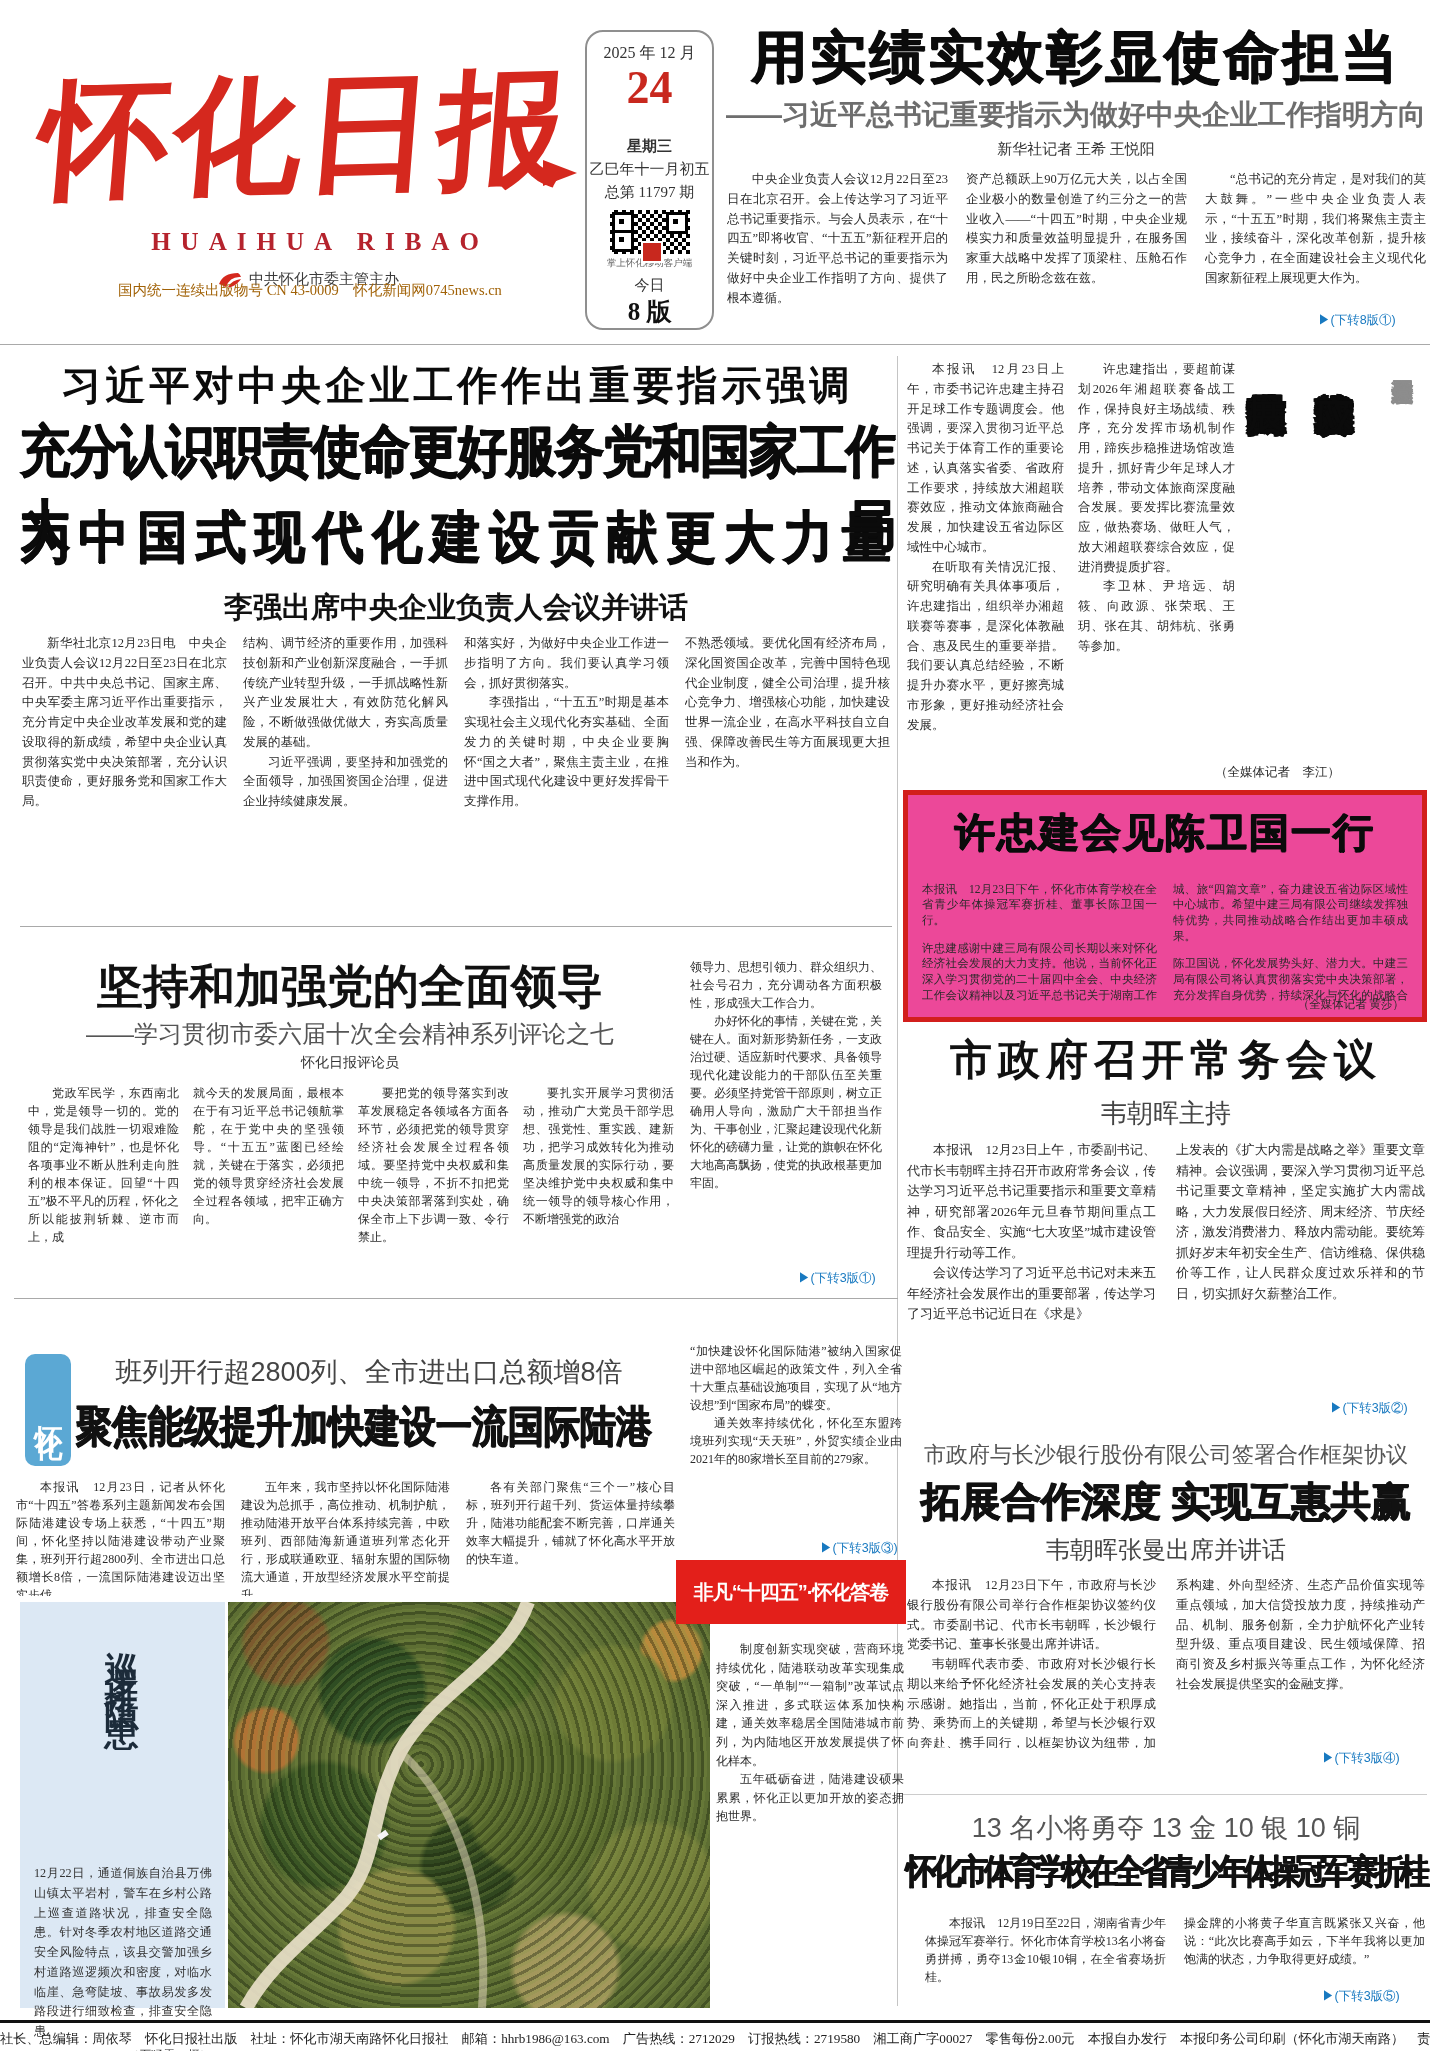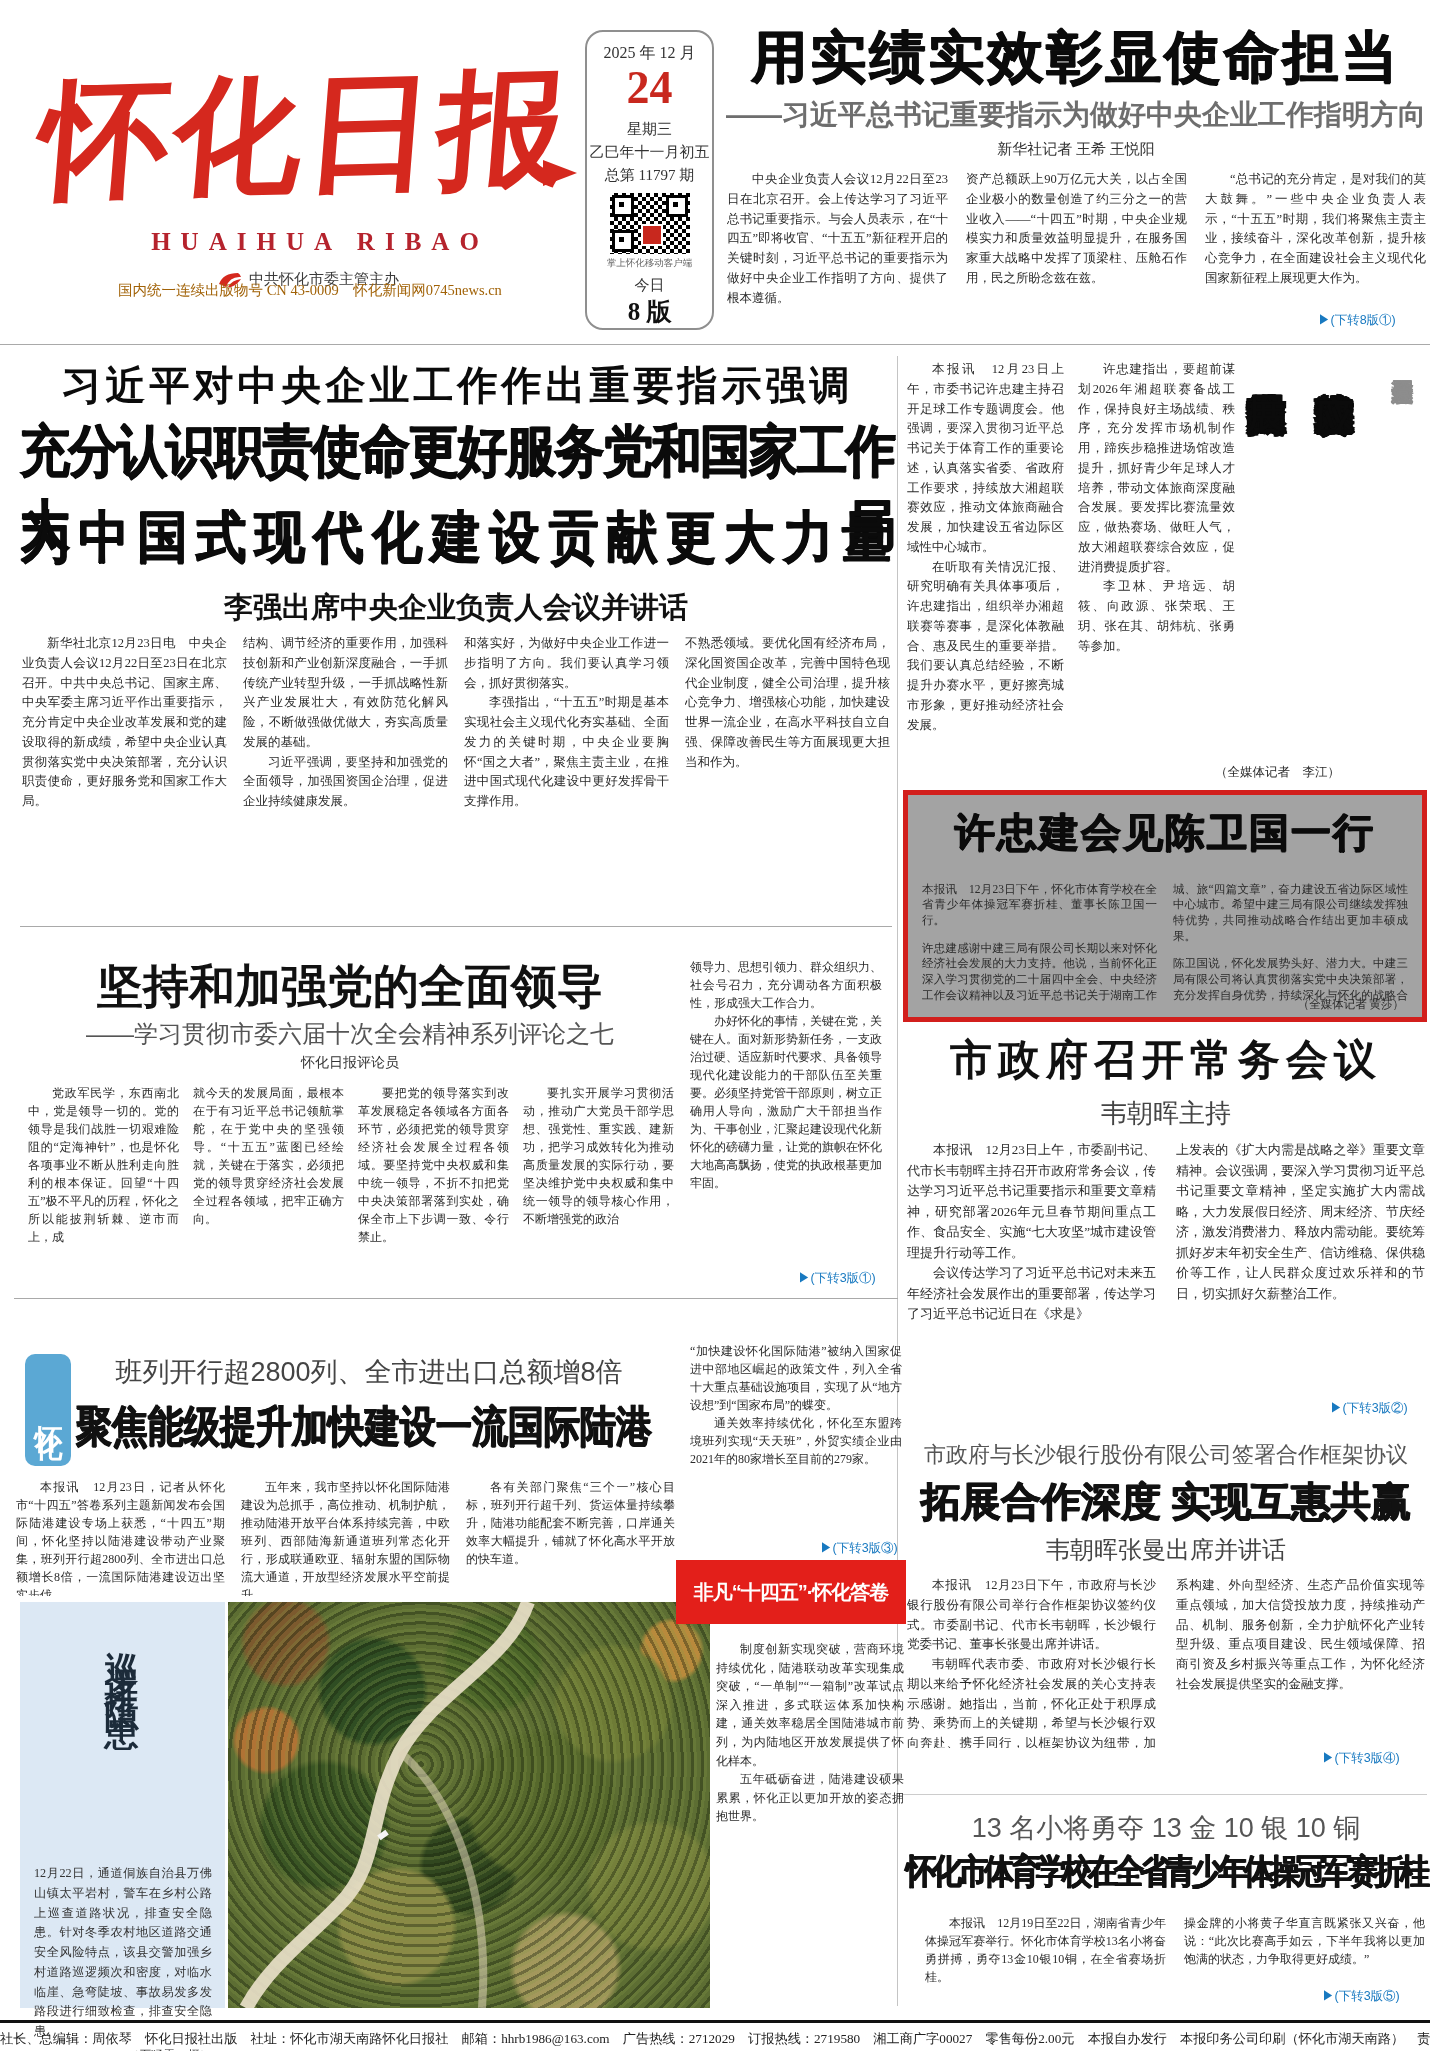--- a/index.html
+++ b/index.html
@@ -33,21 +33,21 @@
   .fd::after{content:"";position:absolute;left:4px;top:4px;width:5px;height:5px;background:#000;}
   .qrc{position:absolute;left:31px;top:31px;width:18px;height:18px;background:#c8281e;border:2px solid #fff;}
   
   .h-black{font-family:"Liberation Sans",sans-serif;font-weight:900;color:#0b0b0b;}
   .thick{text-shadow:0.8px 0 0 currentColor,-0.8px 0 0 currentColor,0 0.5px 0 currentColor;}
   .h-serif{font-family:"Liberation Serif",serif;font-weight:900;color:#111;}
   .kicker{font-family:"Liberation Sans",sans-serif;color:#555;}
   .marker{position:absolute;color:#1879c0;font-size:12.5px;font-family:"Liberation Sans",sans-serif;}
   .vtext{writing-mode:vertical-rl;}
   
-  .redbox{position:absolute;left:903px;top:790px;width:514px;height:222px;background:#a3a3a3;
+  .redbox{position:absolute;left:903px;top:790px;width:514px;height:222px;background:#ec4899;
           border:5px solid #d21f1c;z-index:3;}
   
   .hh-badge{position:absolute;left:25px;top:1354px;width:46px;height:112px;background:#5ba8d4;border-radius:10px;
             color:#fff;writing-mode:vertical-rl;font-size:28px;font-weight:bold;letter-spacing:8px;
             display:flex;align-items:center;justify-content:center;font-family:"Liberation Sans",sans-serif;}
   .series-badge{position:absolute;left:676px;top:1560px;width:230px;height:64px;background:#e31f1a;color:#fff;
             font-size:20px;font-weight:bold;letter-spacing:-1px;display:flex;align-items:center;justify-content:center;
             font-family:"Liberation Sans",sans-serif;z-index:4;}
   
   .cap-panel{position:absolute;left:20px;top:1602px;width:205px;height:406px;background:#dce8f4;}
@@ -88,21 +88,21 @@
       <path d="M1 13 Q5 2 20 2 Q22 3 23 6 Q12 5 8 16 Z" fill="#d5281e"></path>
       <path d="M10 16 Q14 9 23 8 Q20 13 13 16 Z" fill="#d5281e"></path>
     </svg>
     <span style="font-size:15px;color:#3a3a3a;">中共怀化市委主管主办</span>
   </div>
   <div class="abs" style="left:118px;top:281px;width:470px;font-size:14.5px;color:#a16207;">国内统一连续出版物号 CN 43-0009　怀化新闻网0745news.cn</div>
 
   <div class="datebox">
     <div style="margin-top:11px;font-size:16px;">2025 年 12 月</div>
     <div class="db-day">24</div>
-    <div style="margin-top:8px;">星期三</div>
+    <div style="margin-top:25px;font-weight:bold;">星期三</div>
     <div style="margin-top:4px;">乙巳年十一月初五</div>
     <div style="margin-top:4px;">总第 11797 期</div>
     <div class="qr" style="margin-top:8px;">
       <div class="fd" style="left:2px;top:2px;"></div>
       <div class="fd" style="right:2px;top:2px;"></div>
       <div class="fd" style="left:2px;bottom:2px;"></div>
       <div class="qrc"></div>
     </div>
     <div style="font-size:9.5px;color:#666;margin-top:3px;">掌上怀化移动客户端</div>
     <div style="margin-top:6px;">今日</div>

